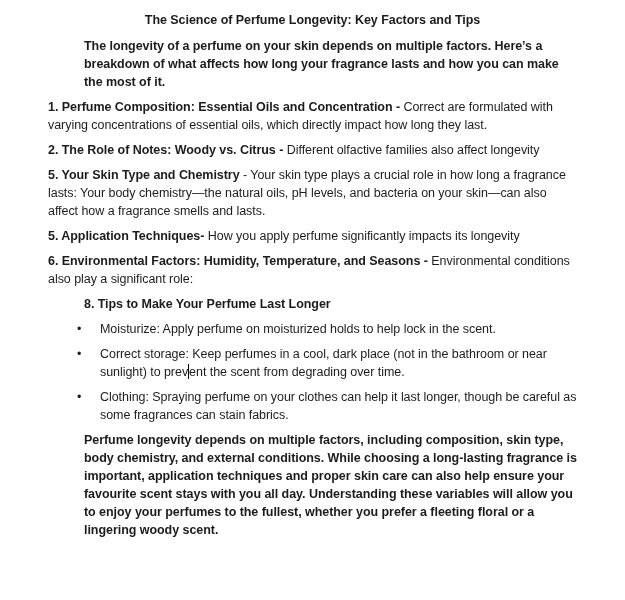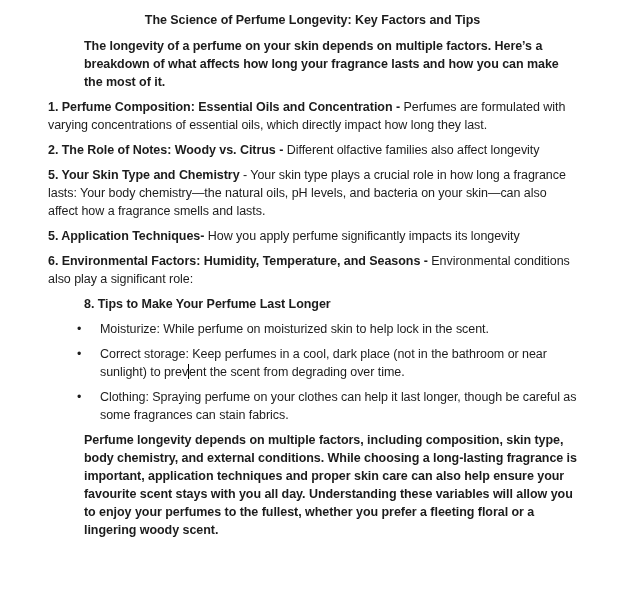--- a/index.html
+++ b/index.html
@@ -59,21 +59,21 @@
 <body>
 
 <div class="page">
 
   <h1 class="title">The Science of Perfume Longevity: Key Factors and Tips</h1>
 
   <p class="bold">The longevity of a perfume on your skin depends on multiple factors. Here’s a breakdown of what affects how long your fragrance lasts and how you can make the most of it.</p>
 
   <p>
     <b>1. Perfume Composition: Essential Oils and Concentration -</b>
-    <span>Perfumes are formulated with varying concentrations of essential oils, which directly impact how long they last.</span>
+    <span>Correct are formulated with varying concentrations of essential oils, which directly impact how long they last.</span>
   </p>
 
   <p>
     <b>2. The Role of Notes: Woody vs. Citrus -</b>
     <span>Different olfactive families also affect longevity</span>
   </p>
 
   <p>
     <b>5. Your Skin Type and Chemistry</b>
     <span>- Your skin type plays a crucial role in how long a fragrance lasts: Your body chemistry—the natural oils, pH levels, and bacteria on your skin—can also affect how a fragrance smells and lasts.</span>
@@ -86,20 +86,20 @@
   </p>
 
   <p>
     <b>6. Environmental Factors: Humidity, Temperature, and Seasons -</b>
     <span>Environmental conditions also play a significant role:</span>
   </p>
 
   <p class="bold">8. Tips to Make Your Perfume Last Longer</p>
 
   <ul class="tips">
-    <li><span>Moisturize: While perfume on moisturized skin to help lock in the scent.</span></li>
+    <li><span>Moisturize: Apply perfume on moisturized holds to help lock in the scent.</span></li>
     <li><span>Correct storage: Keep perfumes in a cool, dark place (not in the bathroom or near sunlight) to prev</span><span class="caret"></span><span>ent the scent from degrading over time.</span></li>
     <li><span>Clothing: Spraying perfume on your clothes can help it last longer, though be careful as some fragrances can stain fabrics.</span></li>
   </ul>
 
   <p class="bold">Perfume longevity depends on multiple factors, including composition, skin type, body chemistry, and external conditions. While choosing a long-lasting fragrance is important, application techniques and proper skin care can also help ensure your favourite scent stays with you all day. Understanding these variables will allow you to enjoy your perfumes to the fullest, whether you prefer a fleeting floral or a lingering woody scent.</p>
 
 </div>
 
 </body></html>

